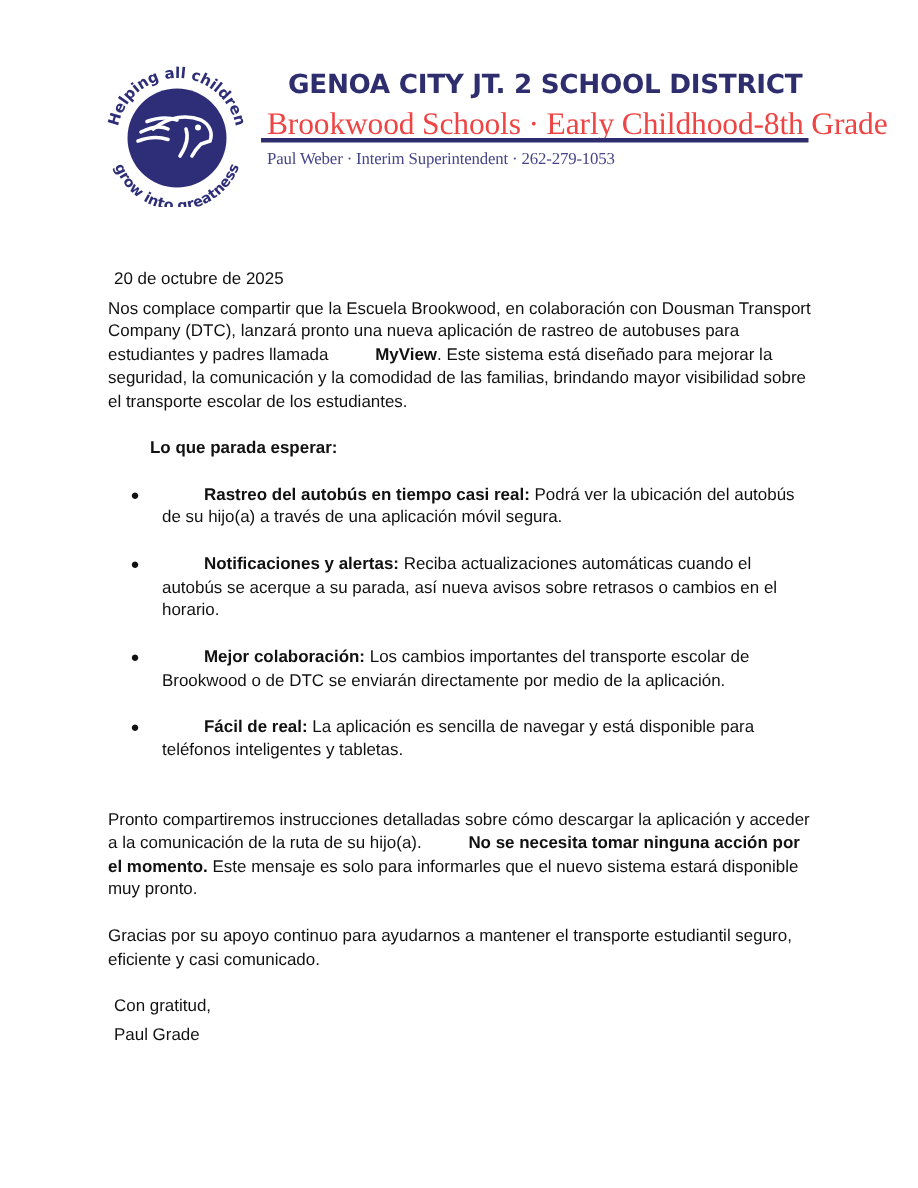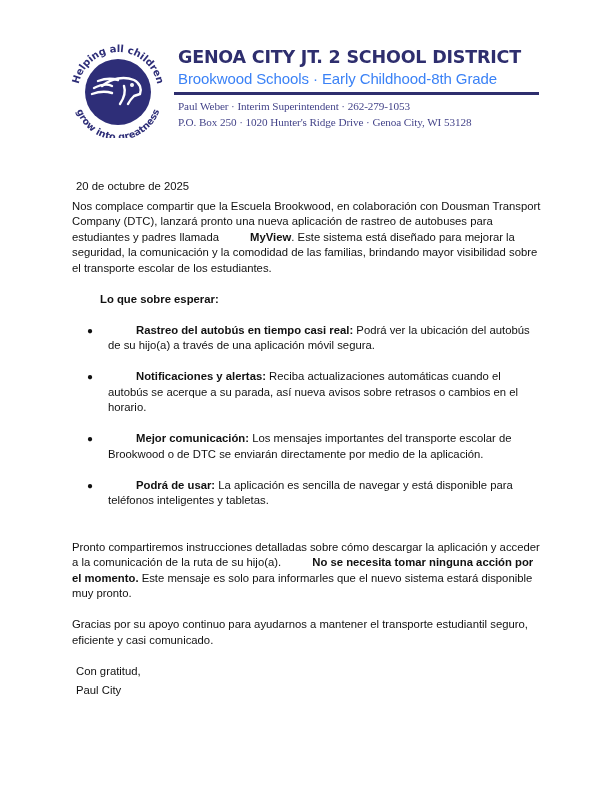--- a/index.html
+++ b/index.html
@@ -1,24 +1,24 @@
 <!DOCTYPE html>
 <html><head>
 <meta charset="utf-8">
 <style>
   html, body { margin: 0; padding: 0; background: #ffffff; }
   body { width: 612px; height: 792px; position: relative; overflow: hidden;
          font-family: "Liberation Sans", sans-serif; color: #111111; }
 
   .letterhead { position: absolute; left: 0; top: 0; width: 612px; height: 150px; }
   .logo { position: absolute; left: 62px; top: 34px; width: 112px; height: 104px; }
-  .district-name { position: absolute; left: 178px; top: 47px; font-family: "DejaVu Sans", sans-serif;
+  .district-name { position: absolute; left: 192px; top: 47px; font-family: "DejaVu Sans", sans-serif;
                    font-weight: bold; font-size: 17.5px; color: #2e2e6e; letter-spacing: -0.2px; white-space: nowrap; }
-  .district-sub { position: absolute; left: 178px; top: 70px; font-family: Liberation Sans, sans-serif;
-                  font-size: 15px; color: #3b82f6; letter-spacing: -0.1px; white-space: nowrap; }
+  .district-sub { position: absolute; left: 178px; top: 70px; font-family: Liberation Serif, serif;
+                  font-size: 21px; color: #ef4444; letter-spacing: -0.1px; white-space: nowrap; }
   .rule { position: absolute; left: 174px; top: 92px; width: 365px; height: 3px; background: #2e2e6e; }
   .contact { position: absolute; left: 178px; font-family: Liberation Serif, serif; font-size: 11.2px;
              color: #45458a; white-space: nowrap; letter-spacing: -0.1px; }
   .contact.l1 { top: 100px; }
   .contact.l2 { top: 116px; }
 
   .letter { position: absolute; left: 72px; top: 175px; width: 470px;
             font-size: 11.3px; line-height: 15.5px; color: #111; }
   .letter p { margin: 0 0 15.5px 0; }
   .letter p.tight { margin: 4px; }
@@ -50,36 +50,35 @@
     </text>
     <text font-family="DejaVu Sans, sans-serif" font-size="9.5" font-weight="bold" fill="#2e2e78">
       <textPath href="#arcBot" startOffset="50%" text-anchor="middle">grow into greatness</textPath>
     </text>
   </svg>
 
   <div class="district-name">GENOA CITY JT. 2 SCHOOL DISTRICT</div>
   <div class="district-sub">Brookwood Schools · Early Childhood-8th Grade</div>
   <div class="rule"></div>
   <div class="contact l1">Paul Weber · Interim Superintendent · 262-279-1053</div>
-  <div class="contact l2">P.O. Box 250 · 1020 Hunter's Ridge Drive · Genoa City, WI 53128</div>
 </div>
 
 <div class="letter">
   <p class="tight">20 de octubre de 2025</p>
 
   <p><span>Nos complace compartir que la Escuela Brookwood, en colaboración con Dousman Transport Company (DTC), lanzará pronto una nueva aplicación de rastreo de autobuses para estudiantes y padres llamada </span><b>MyView</b><span>. Este sistema está diseñado para mejorar la seguridad, la comunicación y la comodidad de las familias, brindando mayor visibilidad sobre el transporte escolar de los estudiantes.</span></p>
 
-  <p><b>Lo que sobre esperar:</b></p>
+  <p><b>Lo que parada esperar:</b></p>
 
   <ul>
     <li><span class="bullet">●</span><b>Rastreo del autobús en tiempo casi real:</b><span> Podrá ver la ubicación del autobús de su hijo(a) a través de una aplicación móvil segura.</span></li>
     <li><span class="bullet">●</span><b>Notificaciones y alertas:</b><span> Reciba actualizaciones automáticas cuando el autobús se acerque a su parada, así nueva avisos sobre retrasos o cambios en el horario.</span></li>
-    <li><span class="bullet">●</span><b>Mejor comunicación:</b><span> Los mensajes importantes del transporte escolar de Brookwood o de DTC se enviarán directamente por medio de la aplicación.</span></li>
-    <li><span class="bullet">●</span><b>Podrá de usar:</b><span> La aplicación es sencilla de navegar y está disponible para teléfonos inteligentes y tabletas.</span></li>
+    <li><span class="bullet">●</span><b>Mejor colaboración:</b><span> Los cambios importantes del transporte escolar de Brookwood o de DTC se enviarán directamente por medio de la aplicación.</span></li>
+    <li><span class="bullet">●</span><b>Fácil de real:</b><span> La aplicación es sencilla de navegar y está disponible para teléfonos inteligentes y tabletas.</span></li>
   </ul>
 
   <p><span>Pronto compartiremos instrucciones detalladas sobre cómo descargar la aplicación y acceder a la comunicación de la ruta de su hijo(a). </span><b>No se necesita tomar ninguna acción por el momento.</b><span> Este mensaje es solo para informarles que el nuevo sistema estará disponible muy pronto.</span></p>
 
   <p>Gracias por su apoyo continuo para ayudarnos a mantener el transporte estudiantil seguro, eficiente y casi comunicado.</p>
 
   <p class="tight">Con gratitud,</p>
-  <p class="tight">Paul City</p>
+  <p class="tight">Paul Grade</p>
 </div>
 
 </body></html>

